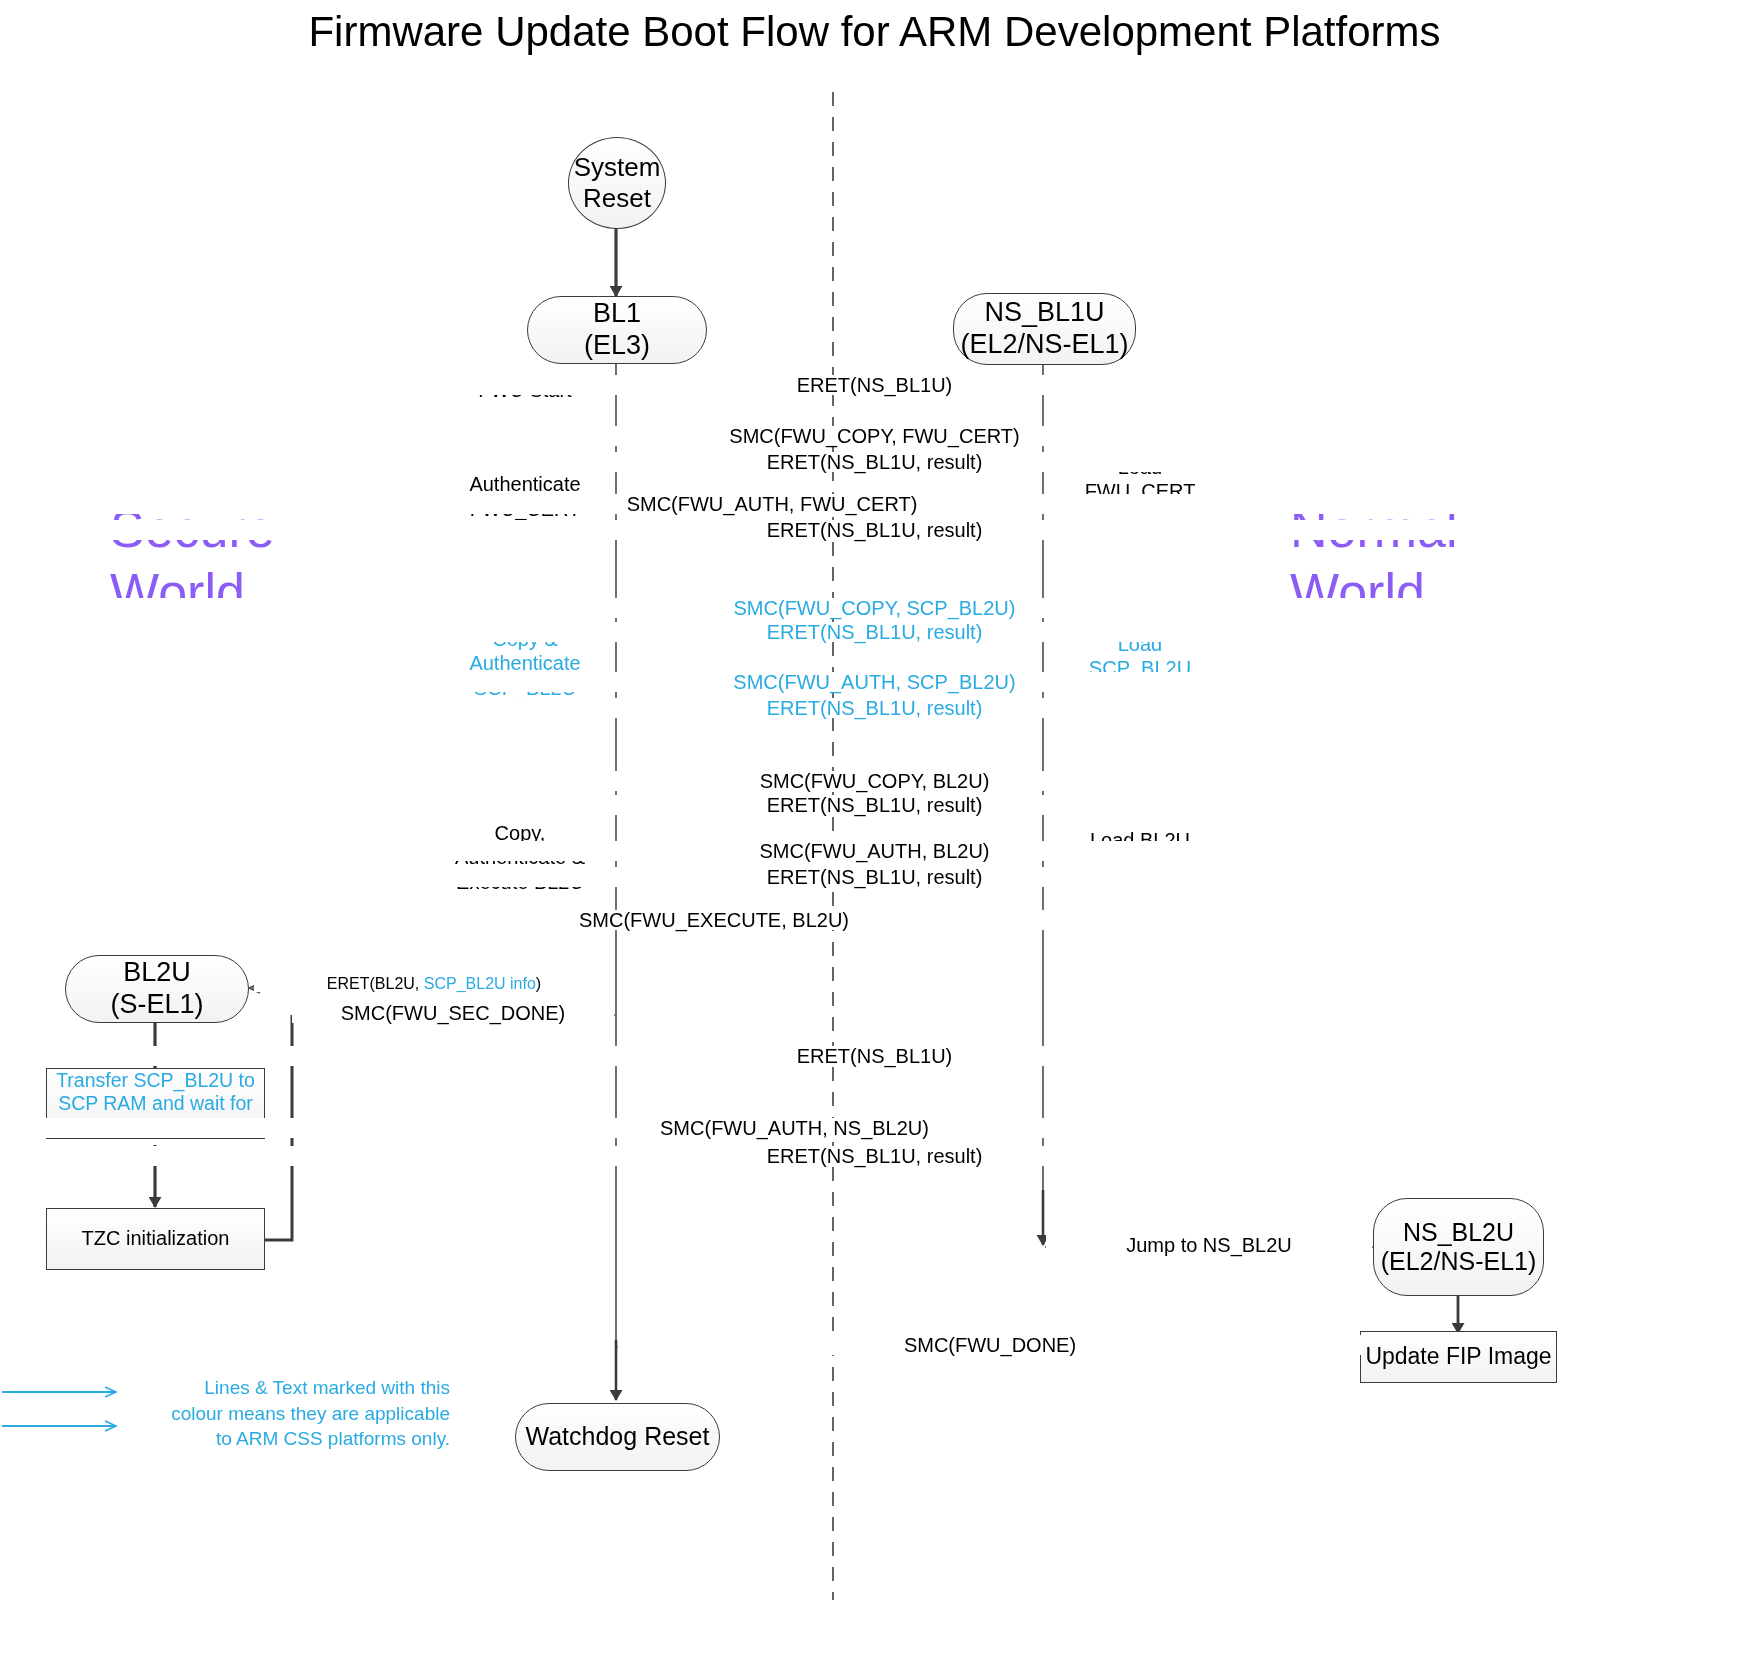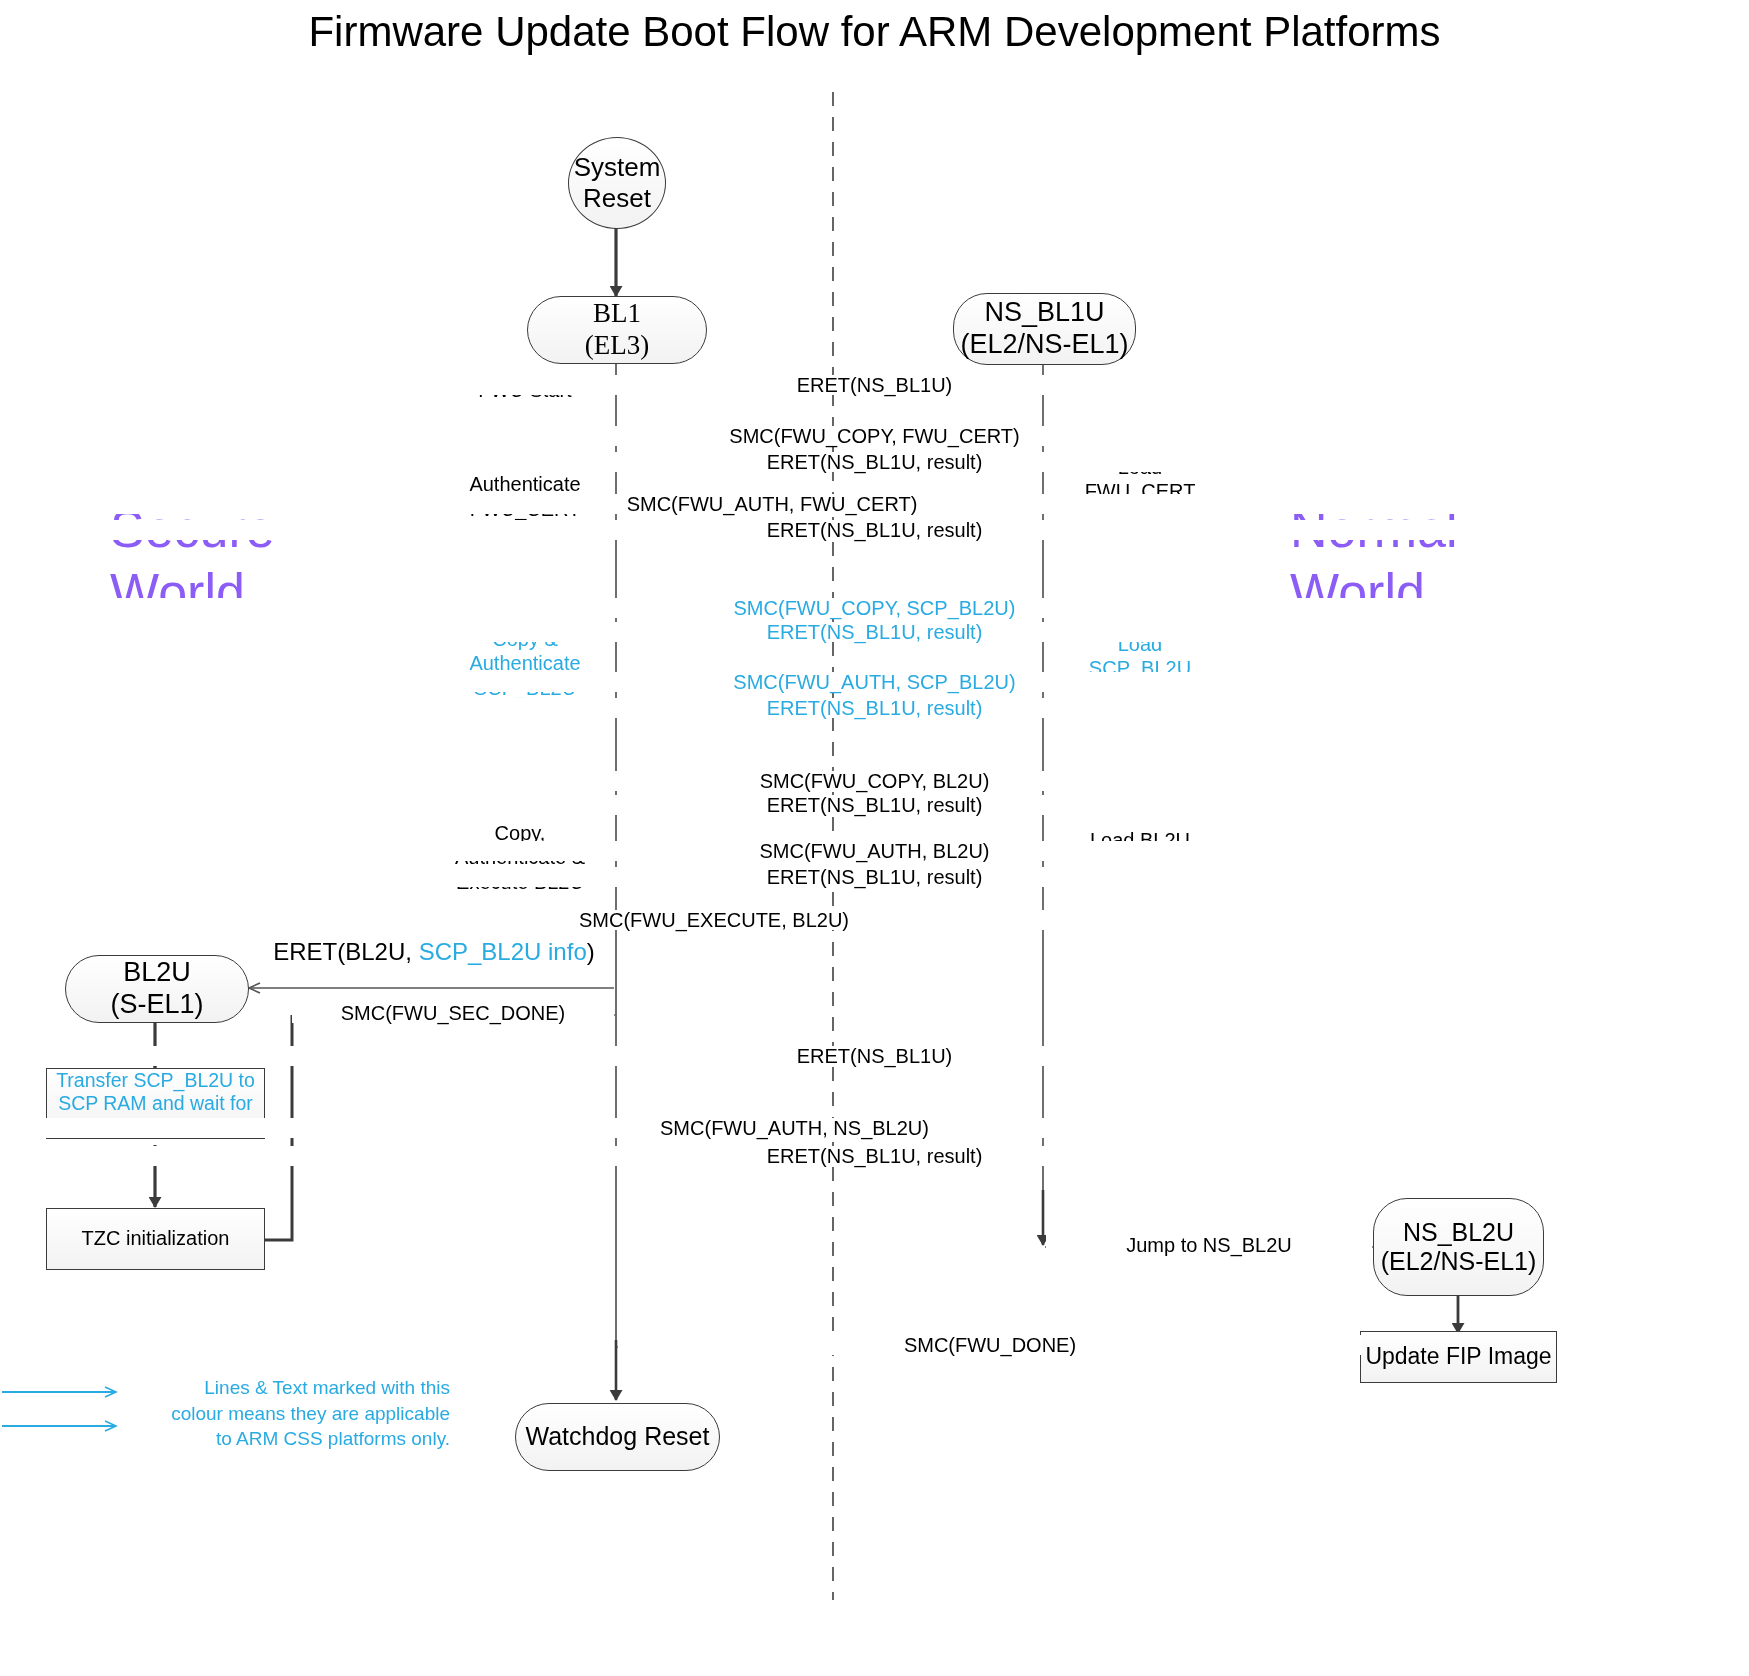--- a/index.html
+++ b/index.html
@@ -163,21 +163,21 @@
 
     <line x1="2" y1="1392" x2="116" y2="1392" stroke="#29abe2" stroke-width="1.9" marker-end="url(#ah-c)"></line>
     <line x1="2" y1="1426" x2="116" y2="1426" stroke="#29abe2" stroke-width="1.9" marker-end="url(#ah-c)"></line>
   </svg>
 
   <div class="node ellipse" style="left:568px; top:137px; width:98px; height:92px; font-size:26px;">
     <span style="white-space: pre-line;">System
 Reset</span>
   </div>
 
-  <div class="node rounded" style="left:527px; top:296px; width:180px; height:68px; font-size:27px;font-family:Liberation Serif, serif;">
+  <div class="node rounded" style="left:527px; top:296px; width:180px; height:68px; font-size:27px;">
     <span style="white-space: pre-line;">BL1
 (EL3)</span>
   </div>
 
   <div class="node rounded" style="left:953px; top:293px; width:183px; height:72px; font-size:27px;">
     <span style="white-space: pre-line;">NS_BL1U
 (EL2/NS-EL1)</span>
   </div>
 
   <div class="node rounded" style="left:65px; top:955px; width:184px; height:68px; font-size:27px;">
@@ -263,21 +263,21 @@
   <div class="msg" style="left:0; top:771px; width:1749px; font-size:20px;">SMC(FWU_COPY, BL2U)</div>
 
   <div class="msg" style="left:0; top:795px; width:1749px; font-size:20px;">ERET(NS_BL1U, result)</div>
 
   <div class="msg" style="left:0; top:841px; width:1749px; font-size:20px;">SMC(FWU_AUTH, BL2U)</div>
 
   <div class="msg" style="left:0; top:867px; width:1749px; font-size:20px;">ERET(NS_BL1U, result)</div>
 
   <div class="msg" style="left:0; top:910px; width:1405px; font-size:20px;padding-left:28px;">SMC(FWU_EXECUTE, BL2U)</div>
 
-  <div class="msg" style="left:254px; top:940px; width:360px; font-size:24px; text-align:center;">
+  <div class="msg" style="left:254px; top:976px; width:360px; font-size:16px; text-align:center;">
     <span>ERET(BL2U, </span><span class="cy">SCP_BL2U info</span><span>)</span>
   </div>
 
   <div class="msg" style="left:292px; top:1003px; width:322px; font-size:20px;">SMC(FWU_SEC_DONE)</div>
 
   <div class="msg" style="left:0; top:1046px; width:1749px; font-size:20px;">ERET(NS_BL1U)</div>
 
   <div class="msg" style="left:0; top:1118px; width:1541px; font-size:20px;margin-left:24px;">SMC(FWU_AUTH, NS_BL2U)</div>
 
   <div class="msg" style="left:0; top:1146px; width:1749px; font-size:20px;">ERET(NS_BL1U, result)</div>

